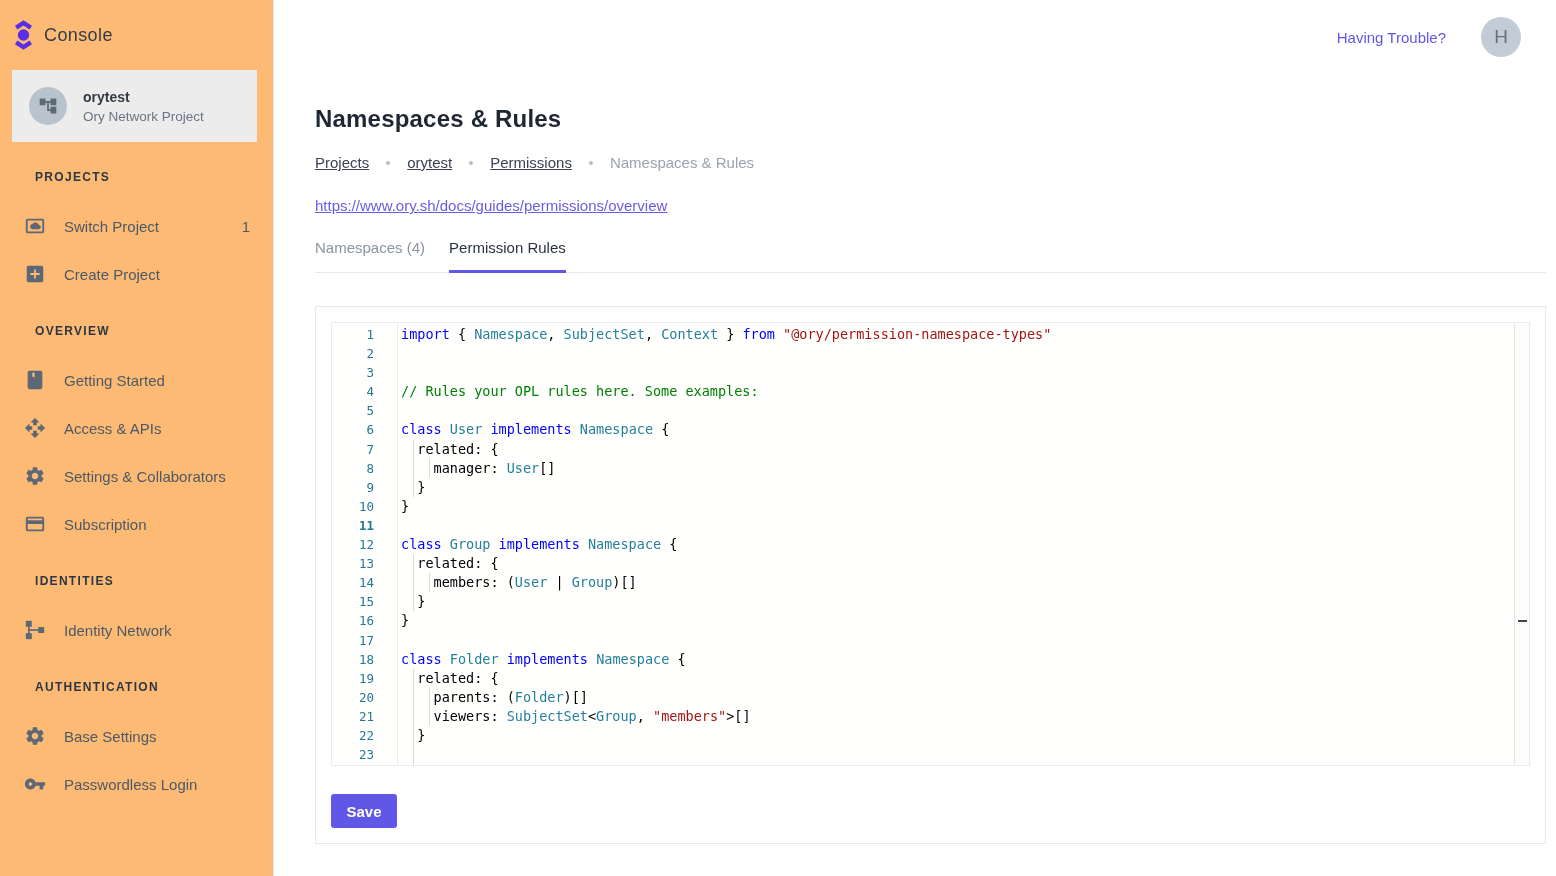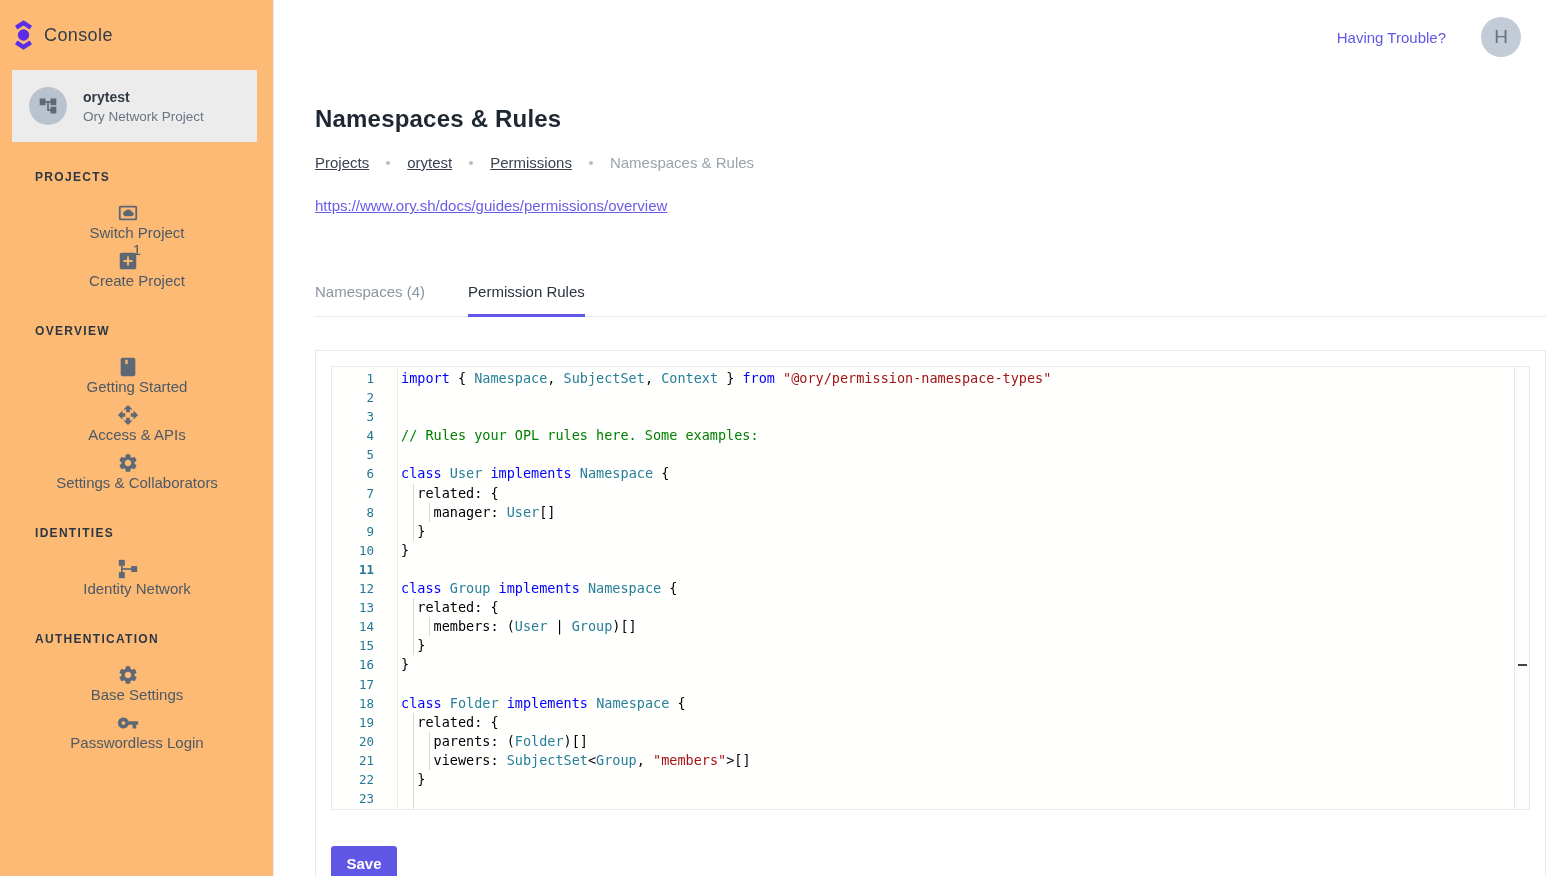--- a/index.html
+++ b/index.html
@@ -24,21 +24,21 @@
     display:flex; align-items:center; justify-content:center; flex:none; }
   .project-avatar svg { width:20px; height:20px; fill:#5d6977; }
   .project-meta { margin-left:16px; }
   .project-name { font-size:14px; font-weight:700; color:#323a45; }
   .project-type { font-size:13.5px; color:#6a7584; margin-top:4px; }
 
   .nav-section { margin-top:26px; }
   .nav-section.first { margin-top:28px; }
   .nav-header { padding-left:35px; font-size:12px; font-weight:700; letter-spacing:1.3px;
     color:#2e3643; height:14px; line-height:14px; margin-bottom:18px; }
-  .nav-item { height:48px; display:flex; align-items:center; padding:0 23px 0 24px; cursor:pointer;flex-direction:column; }
+  .nav-item { height:48px; display:flex; align-items:center; padding:0 23px 0 24px; cursor:pointer; }
   .nav-icon { width:22px; height:22px; margin-right:18px; flex:none; color:#5c6876; }
   .nav-icon svg { width:22px; height:22px; fill:currentColor; display:block; }
   .nav-label { font-size:15px; color:#4d5966; flex:1; }
   .nav-badge { font-size:15px; color:#4d5966; }
 
   
   .main { flex:1; position:relative; }
   .help-link { position:absolute; top:29px; right:110px; color:var(--accent,#6157e6);
     font-weight:400; font-size:15px; text-decoration:none; cursor:pointer; }
   .avatar { position:absolute; top:17px; right:35px; width:40px; height:40px; border-radius:50%;
@@ -48,40 +48,40 @@
   .content { padding:104px 10px 0 41px; }
   .page-title { margin:0; font-size:24px; line-height:30px; font-weight:700; color:#1f2733; letter-spacing:.2px; }
 
   .breadcrumbs { margin-top:20px; display:flex; align-items:center; font-size:15px; }
   .crumb { color:#39434f; text-decoration:underline; cursor:pointer; }
   .crumb.current { color:#9aa3ad; text-decoration:none; cursor:default; }
   .crumb-sep { width:4px; height:4px; border-radius:50%; background:#b6bdc6; margin:0 17px; flex:none; }
 
   .doc-link { display:inline-block; margin-top:26px; font-size:15px; color:#6b5ce6; text-decoration:underline; cursor:pointer; }
 
-  .tabs { display:flex; gap:43px; margin-top:68px; border-bottom:1px solid #e7e9ec; }
+  .tabs { display:flex; gap:24px; margin-top:24px; border-bottom:1px solid #e7e9ec; }
   .tab { padding-bottom:15px; font-size:15px; line-height:18px; color:#8b95a1; position:relative; cursor:pointer; }
   .tab.active { color:#2a3240; }
   .tab.active::after { content:""; position:absolute; left:0; right:0; bottom:-1px; height:3px; background:var(--accent,#6157e6); }
 
   .card { margin-top:33px; border:1px solid #e9e9e9; padding:15px; width:1231px; background:#fff; }
 
   
   .editor { position:relative; height:444px; border:1px solid #ebebeb; background:#fffffe; overflow:hidden;
     font-family:"DejaVu Sans Mono", monospace; font-size:13.5px; cursor:text; }
   .code-area { position:absolute; left:0; top:2px; right:15px; }
   .code-line { height:19.1px; line-height:19.1px; white-space:pre; display:flex; position:relative; }
   .line-no { width:42px; text-align:right; flex:none; font-size:12.5px; }
   .line-text { padding-left:27px; }
   .indent-guide { position:absolute; top:0; bottom:0; width:1px; background:#d9d9d9; }
   .gutter-divider { position:absolute; left:65px; top:0; bottom:0; width:1px; background:#ececec; }
   .ruler { position:absolute; top:0; right:0; width:15px; height:100%; border-left:1px solid #e6e6e6; background:#fdfdfc; cursor:pointer; }
   .ruler-mark { position:absolute; left:3px; right:2px; top:297px; height:2px; background:#424242; }
 
-  .save-btn { margin-top:36px; width:66px; height:34px; background:var(--accent,#6157e6); color:#fff;
+  .save-btn { margin-top:28px; width:66px; height:34px; background:var(--accent,#6157e6); color:#fff;
     border:none; border-radius:3px; font-size:15px; font-weight:700; font-family:"Liberation Sans",sans-serif; cursor:pointer; }
 </style>
 </head>
 <body>
 
 <div class="layout">
 
   <aside class="sidebar">
     <div class="logo-row">
       <svg class="logo-mark" viewBox="0 0 19 30">
@@ -144,20 +144,28 @@
             </span>
             <span class="nav-label">Access &amp; APIs</span>
           </div>
           <div class="nav-item">
             <span class="nav-icon">
               <svg viewBox="0 0 24 24">
                 <path d="M19.14 12.94c.04-.3.06-.61.06-.94 0-.32-.02-.64-.07-.94l2.03-1.58c.18-.14.23-.41.12-.61l-1.92-3.32c-.12-.22-.37-.29-.59-.22l-2.39.96c-.5-.38-1.03-.7-1.62-.94l-.36-2.54c-.04-.24-.24-.41-.48-.41h-3.84c-.24 0-.43.17-.47.41l-.36 2.54c-.59.24-1.13.57-1.62.94l-2.39-.96c-.22-.08-.47 0-.59.22L2.74 8.87c-.12.21-.08.47.12.61l2.03 1.58c-.05.3-.09.63-.09.94s.02.64.07.94l-2.03 1.58c-.18.14-.23.41-.12.61l1.92 3.32c.12.22.37.29.59.22l2.39-.96c.5.38 1.03.7 1.62.94l.36 2.54c.05.24.24.41.48.41h3.84c.24 0 .44-.17.47-.41l.36-2.54c.59-.24 1.13-.56 1.62-.94l2.39.96c.22.08.47 0 .59-.22l1.92-3.32c.12-.22.07-.47-.12-.61l-2.01-1.58zM12 15.6c-1.98 0-3.6-1.62-3.6-3.6s1.62-3.6 3.6-3.6 3.6 1.62 3.6 3.6-1.62 3.6-3.6 3.6z"></path>
               </svg>
             </span>
             <span class="nav-label">Settings &amp; Collaborators</span>
+          </div>
+          <div class="nav-item">
+            <span class="nav-icon">
+              <svg viewBox="0 0 24 24">
+                <path d="M20 4H4c-1.11 0-1.99.89-1.99 2L2 18c0 1.11.89 2 2 2h16c1.11 0 2-.89 2-2V6c0-1.11-.89-2-2-2zm0 14H4v-6h16v6zm0-10H4V6h16v2z"></path>
+              </svg>
+            </span>
+            <span class="nav-label">Subscription</span>
           </div>
         </div>
         <div class="nav-section">
           <div class="nav-header">IDENTITIES</div>
           <div class="nav-item">
             <span class="nav-icon">
               <svg viewBox="0 0 24 24">
                 <rect x="2" y="2" width="6.5" height="6.5"></rect>
                 <rect x="2" y="15.5" width="6.5" height="6.5"></rect>
                 <rect x="15.5" y="8.8" width="6.5" height="6.5"></rect>

